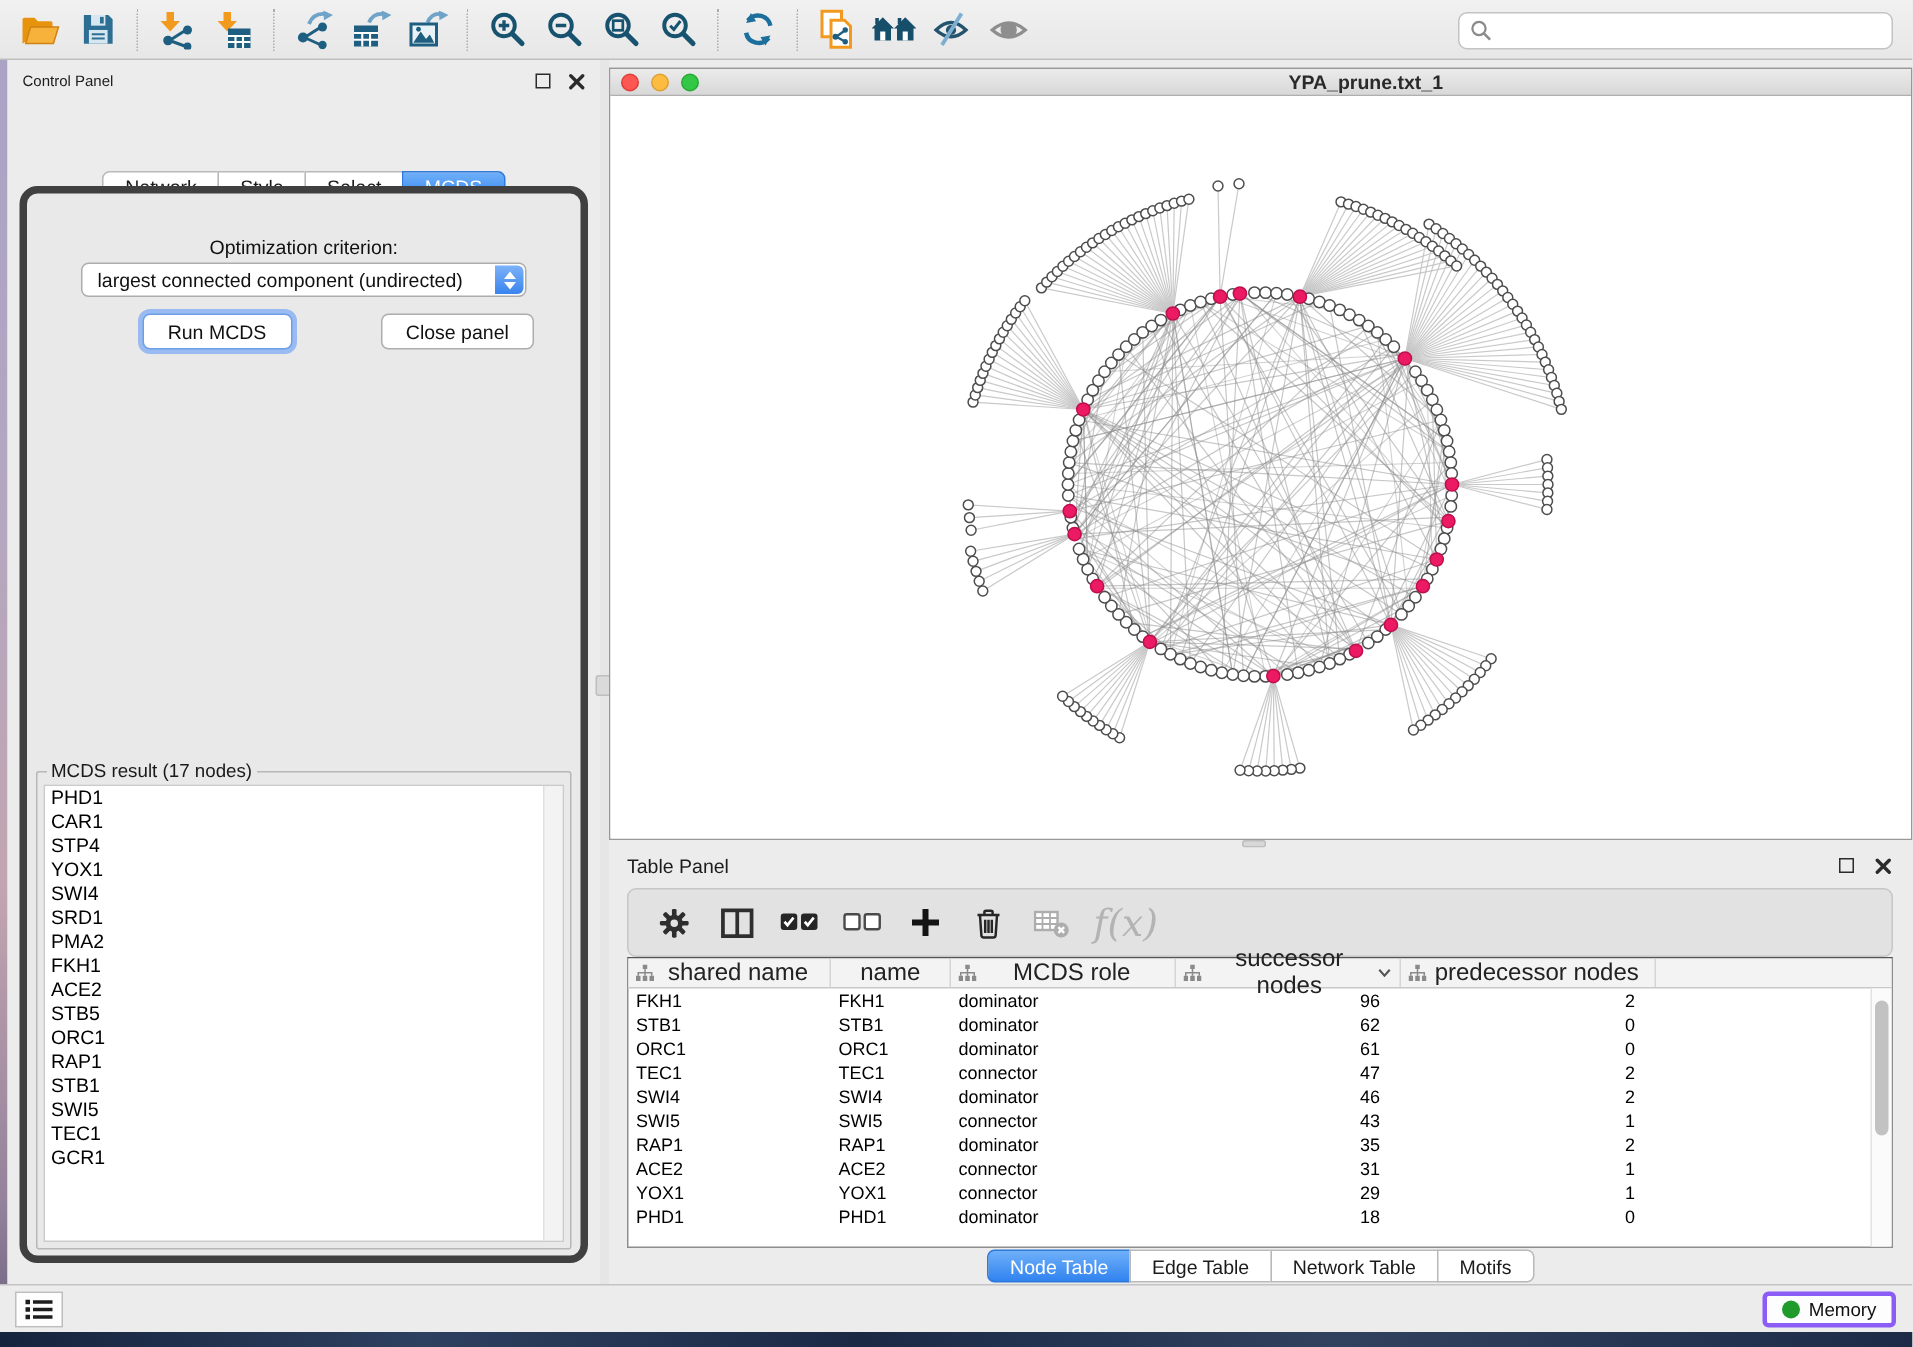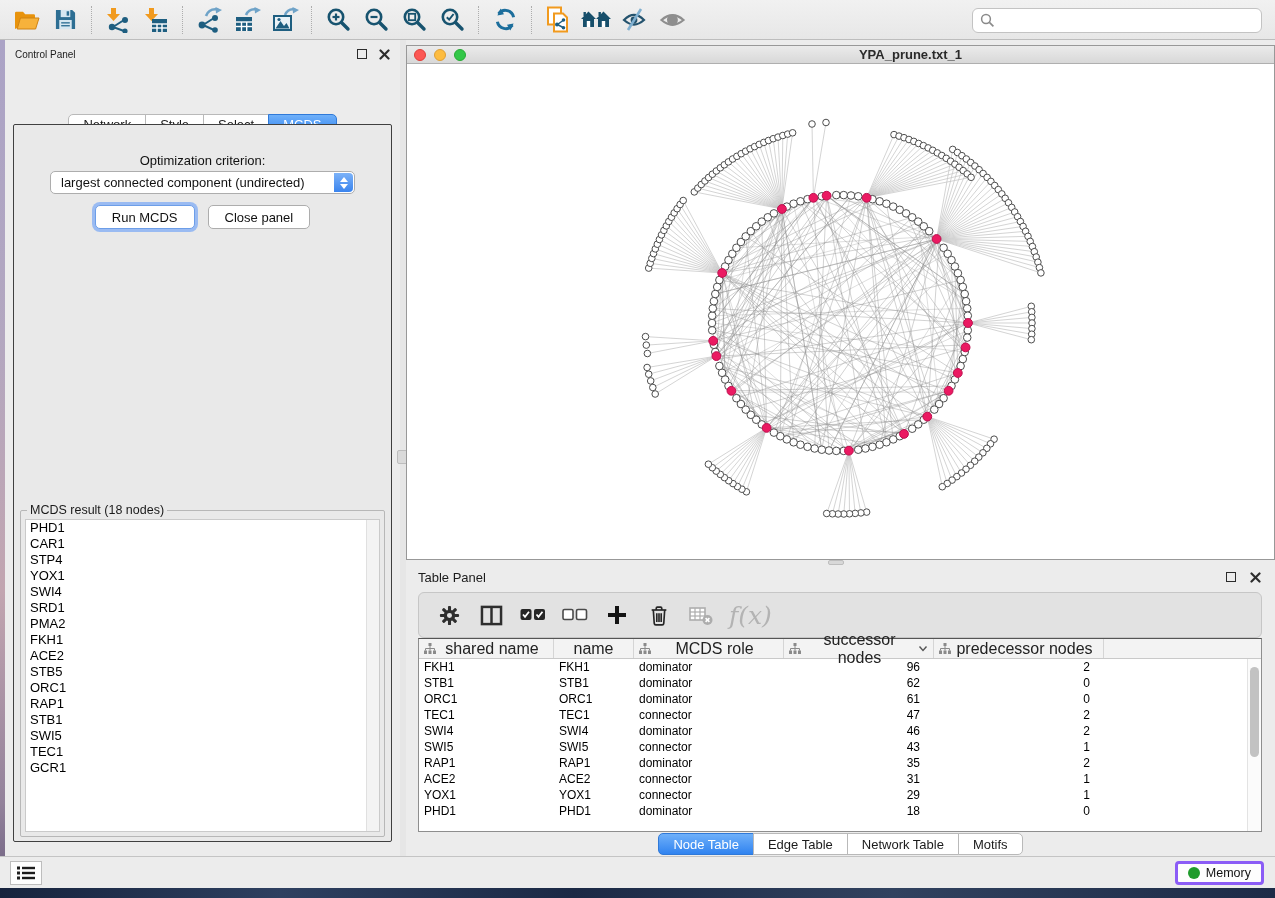--- a/index.html
+++ b/index.html
@@ -20,28 +20,28 @@
   
   .control-panel { position:absolute; left:5px; top:40px; width:395px; height:816px; background:#ECECEC; }
   .panel-header { height:28px; display:flex; align-items:center; padding:0 10px; font-size:10px; color:#1c1c1c; }
   .panel-header .spacer { flex:1; }
   .float-icon { width:10px; height:10px; border:1.6px solid #2b2b2b; margin-right:12px; }
   .cp-tabs { position:absolute; left:0; right:0; top:74px; display:flex; justify-content:center; }
   .seg { height:21px; background:#fff; border:1px solid #B9B9B9; font-size:13px; color:#1b1b1b; display:flex; align-items:center; justify-content:center; padding:0 14px; margin-left:-1px; }
   .seg.first { border-radius:5px 0 0 5px; margin-left:0; }
   .seg.last { border-radius:0 5px 5px 0; }
   .seg.active { background:linear-gradient(#6FB0F9,#3083F0); border-color:#2F79D8; color:#fff; }
-  .cp-body { position:absolute; left:8px; right:8px; top:84px; bottom:14px; background:#E9E9E9; border:1px solid #404040; border-radius:2px; }
+  .cp-body { position:absolute; left:8px; right:8px; top:84px; bottom:14px; background:#E9E9E9; border:5px solid #404040; border-radius:12px; }
   .opt-label { position:absolute; left:0; right:0; top:28px; text-align:center; font-size:13px; color:#111; }
   .select { position:absolute; left:36px; right:36px; top:46px; height:23px; background:#fff; border:1px solid #ADADAD; border-radius:5px; display:flex; align-items:center; font-size:13px; color:#111; padding-left:10px; }
   .select .stepper { position:absolute; right:1px; top:1px; bottom:1px; width:19px; border-radius:0 4px 4px 0; background:linear-gradient(#7CB2F8,#3A84EE); display:flex; flex-direction:column; align-items:center; justify-content:center; gap:2px; }
   .tri-up { width:0; height:0; border-left:4px solid transparent; border-right:4px solid transparent; border-bottom:5px solid #fff; }
   .tri-dn { width:0; height:0; border-left:4px solid transparent; border-right:4px solid transparent; border-top:5px solid #fff; }
   .btn-row { position:absolute; left:0; right:0; top:80px; display:flex; justify-content:center; gap:13px; }
-  .mac-btn { height:24px; background:#fff; border:1px solid #ADADAD; border-radius:5px; font-size:13px; color:#111; padding:0 16px; display:flex; align-items:center; }
+  .mac-btn { height:24px; background:#fff; border:1px solid #ADADAD; border-radius:5px; font-size:13px; color:#111; padding:0 16px; display:flex; align-items:center;margin-left:46px; }
   .mac-btn.focused { box-shadow:0 0 0 3px rgba(90,150,250,.55); border-color:#6D9EE8; }
   .mcds-fieldset { position:absolute; left:6px; right:6px; top:378px; bottom:4px; border:1px solid #B7B7B7; border-radius:2px; }
   .mcds-fieldset legend { font-size:12.5px; color:#1a1a1a; margin-left:6px; padding:0 3px; }
   .mcds-list { position:absolute; left:4px; right:4px; top:2px; bottom:4px; background:#fff; border:1px solid #CACACA; overflow:hidden; }
   .mcds-scroll { position:absolute; right:0; top:0; bottom:0; width:13px; background:#F3F3F3; border-left:1px solid #E0E0E0; }
   .mcds-item { font-size:13px; line-height:16px; padding-left:4px; color:#000; }
 
   
   .v-divider { position:absolute; left:400px; top:40px; width:6px; height:816px; background:#E6E6E6; }
   .v-handle { position:absolute; left:-3px; top:410px; width:11px; height:14px; background:#DADADA; border:1px solid #BDBDBD; border-radius:2px; }
@@ -280,21 +280,21 @@
         <span class="stepper">
             <span class="tri-up"></span>
             <span class="tri-dn"></span>
           </span>
       </div>
       <div class="btn-row">
         <div class="mac-btn focused">Run MCDS</div>
         <div class="mac-btn">Close panel</div>
       </div>
       <fieldset class="mcds-fieldset">
-        <legend>MCDS result (18 nodes)</legend>
+        <legend>MCDS result (17 nodes)</legend>
         <div class="mcds-list">
 
             <div class="mcds-item">PHD1</div>
 
             <div class="mcds-item">CAR1</div>
 
             <div class="mcds-item">STP4</div>
 
 
             <div class="mcds-item">YOX1</div>

